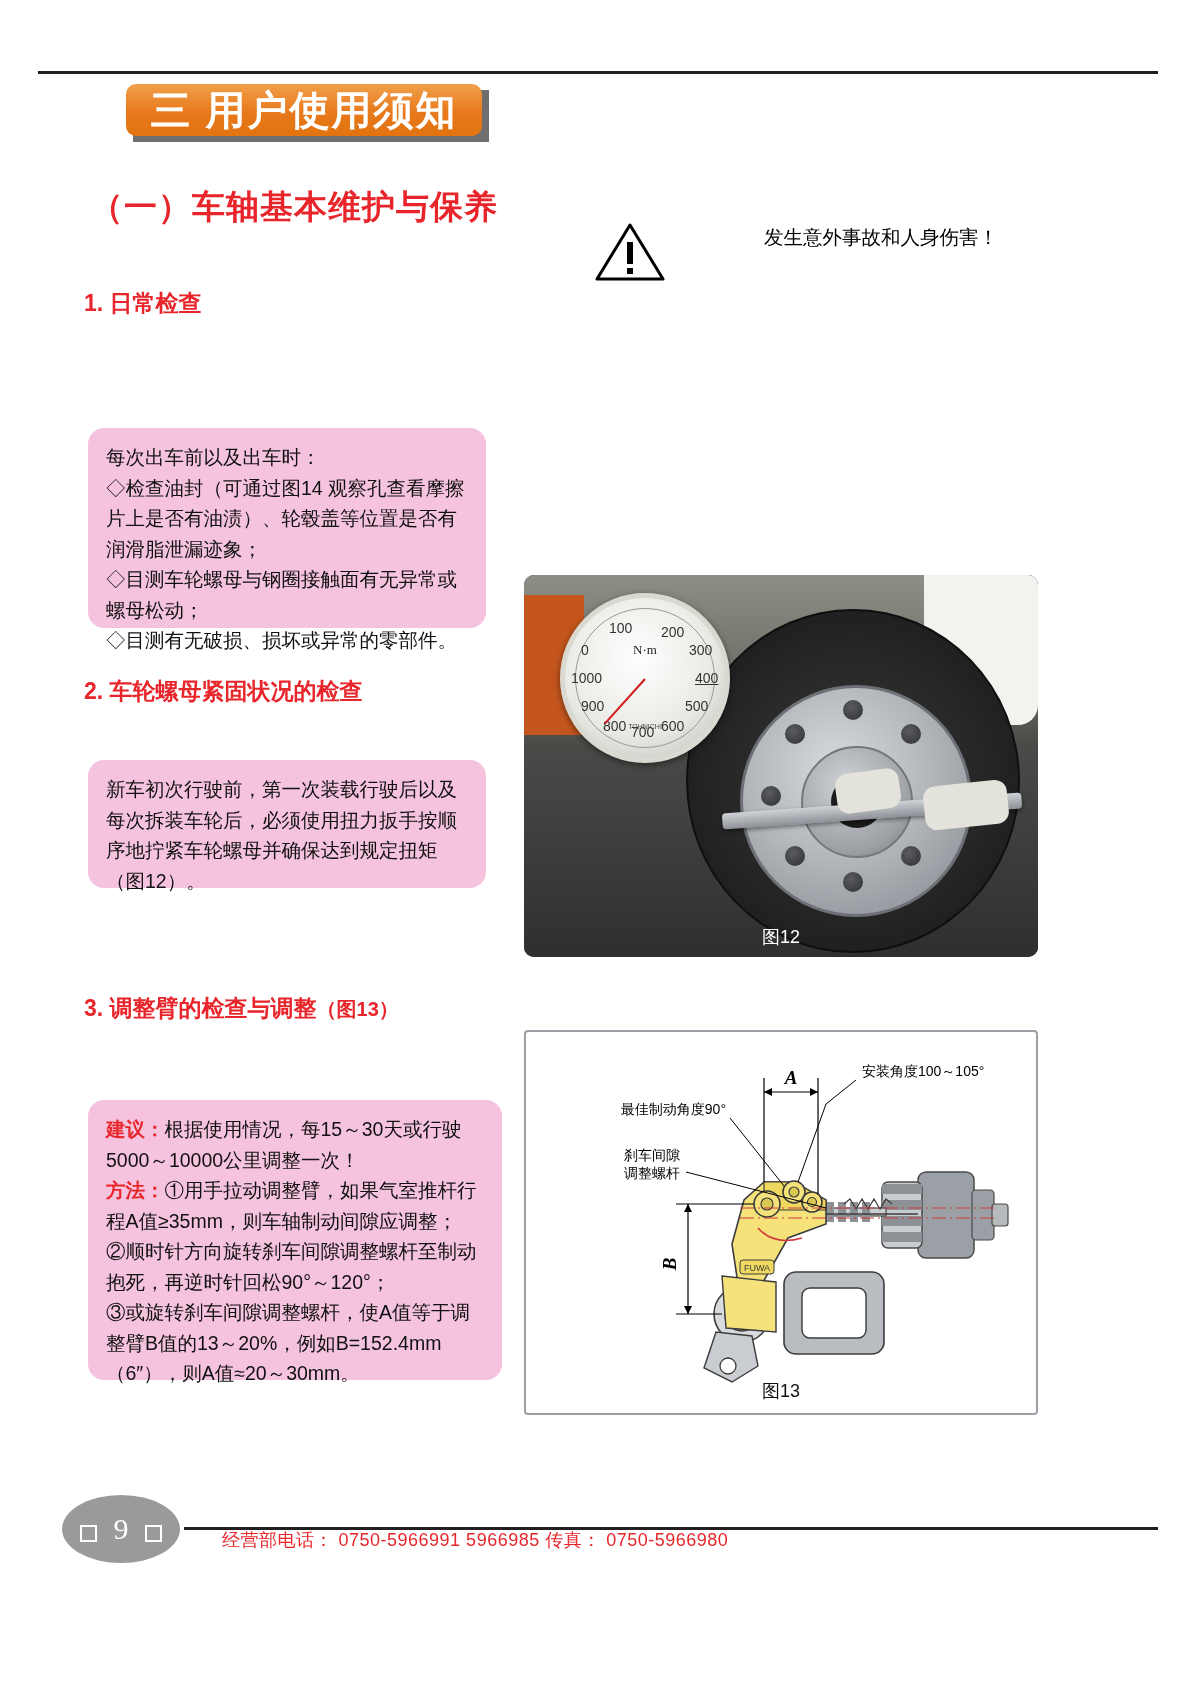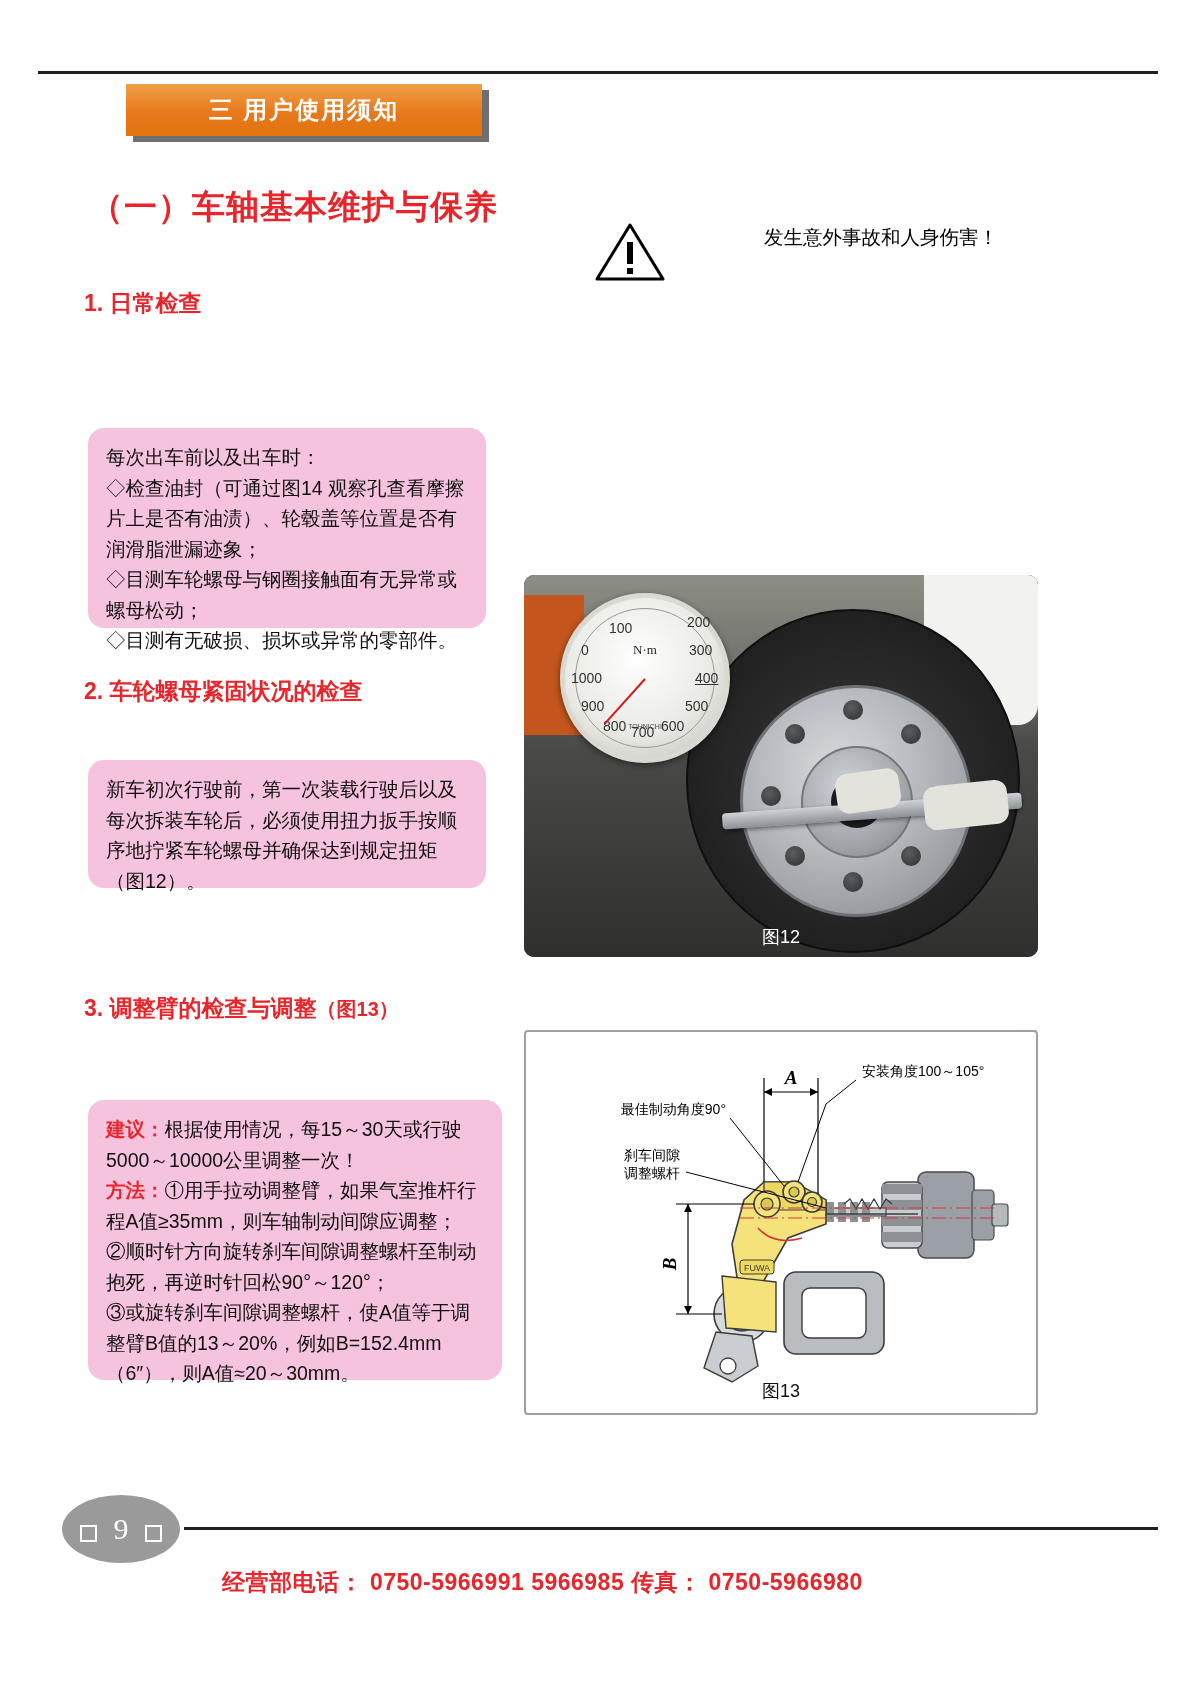--- a/index.html
+++ b/index.html
@@ -41,27 +41,28 @@
   }
   .header-title {
     position: absolute;
     top: 40px;
     left: 126px;
     width: 356px;
     height: 52px;
     background: #ed8b2b;
     background: linear-gradient(180deg, #f0a04a 0%, #e8791c 55%, #e2730f 100%);
     color: #ffffff;
-    font-size: 24px;
+    font-size: 40px;
     font-weight: bold;
     letter-spacing: 2px;
     display: flex;
     align-items: center;
     justify-content: center;
     box-sizing: border-box;
+    border-radius: 10px;
   }
 
   
   .sec-title {
     position: absolute;
     color: #e8252a;
     font-weight: bold;
   }
   #sec-a-title {
     top: 185px;
@@ -363,25 +364,25 @@
   .footer-badge .sq {
     position: absolute;
     top: 30px;
     width: 13px; height: 13px;
     border: 2px solid #ffffff;
   }
   .footer-badge .sq.l { left: 18px; }
   .footer-badge .sq.r { right: 18px; }
   .footer-text {
     position: absolute;
-    top: 1567px;
+    top: 1528px;
     left: 222px;
-    font-size: 23px;
+    font-size: 18px;
     color: #e8252a;
-    font-weight: bold;
+    font-weight: normal;
     letter-spacing: .5px;
   }
 </style>
 </head>
 <body>
 
 <div class="header">
   <div class="header-rule"></div>
   <div class="header-title-shadow"></div>
   <div class="header-title">三  用户使用须知</div>
@@ -455,21 +456,21 @@
   </div>
 
   <div class="f12-arm"></div>
   <div class="f12-hand2"></div>
   <div class="f12-hand"></div>
 
   <div class="f12-gauge">
     <div class="g-face"></div>
     <div class="g-unit">N·m</div>
     <div class="g-tick" style="top:22px;left:44px;">100</div>
-    <div class="g-tick" style="top:16px;left:96px;margin-left:26px;">200</div>
+    <div class="g-tick" style="top:26px;left:96px;">200</div>
     <div class="g-tick" style="top:44px;left:124px;">300</div>
     <div class="g-tick" style="top:72px;left:130px;text-decoration:underline;">400</div>
     <div class="g-tick" style="top:100px;left:120px;">500</div>
     <div class="g-tick" style="top:120px;left:96px;">600</div>
     <div class="g-tick" style="top:126px;left:66px;">700</div>
     <div class="g-tick" style="top:120px;left:38px;">800</div>
     <div class="g-tick" style="top:100px;left:16px;">900</div>
     <div class="g-tick" style="top:72px;left:6px;">1000</div>
     <div class="g-tick" style="top:44px;left:16px;">0</div>
     <div class="g-needle"></div>

